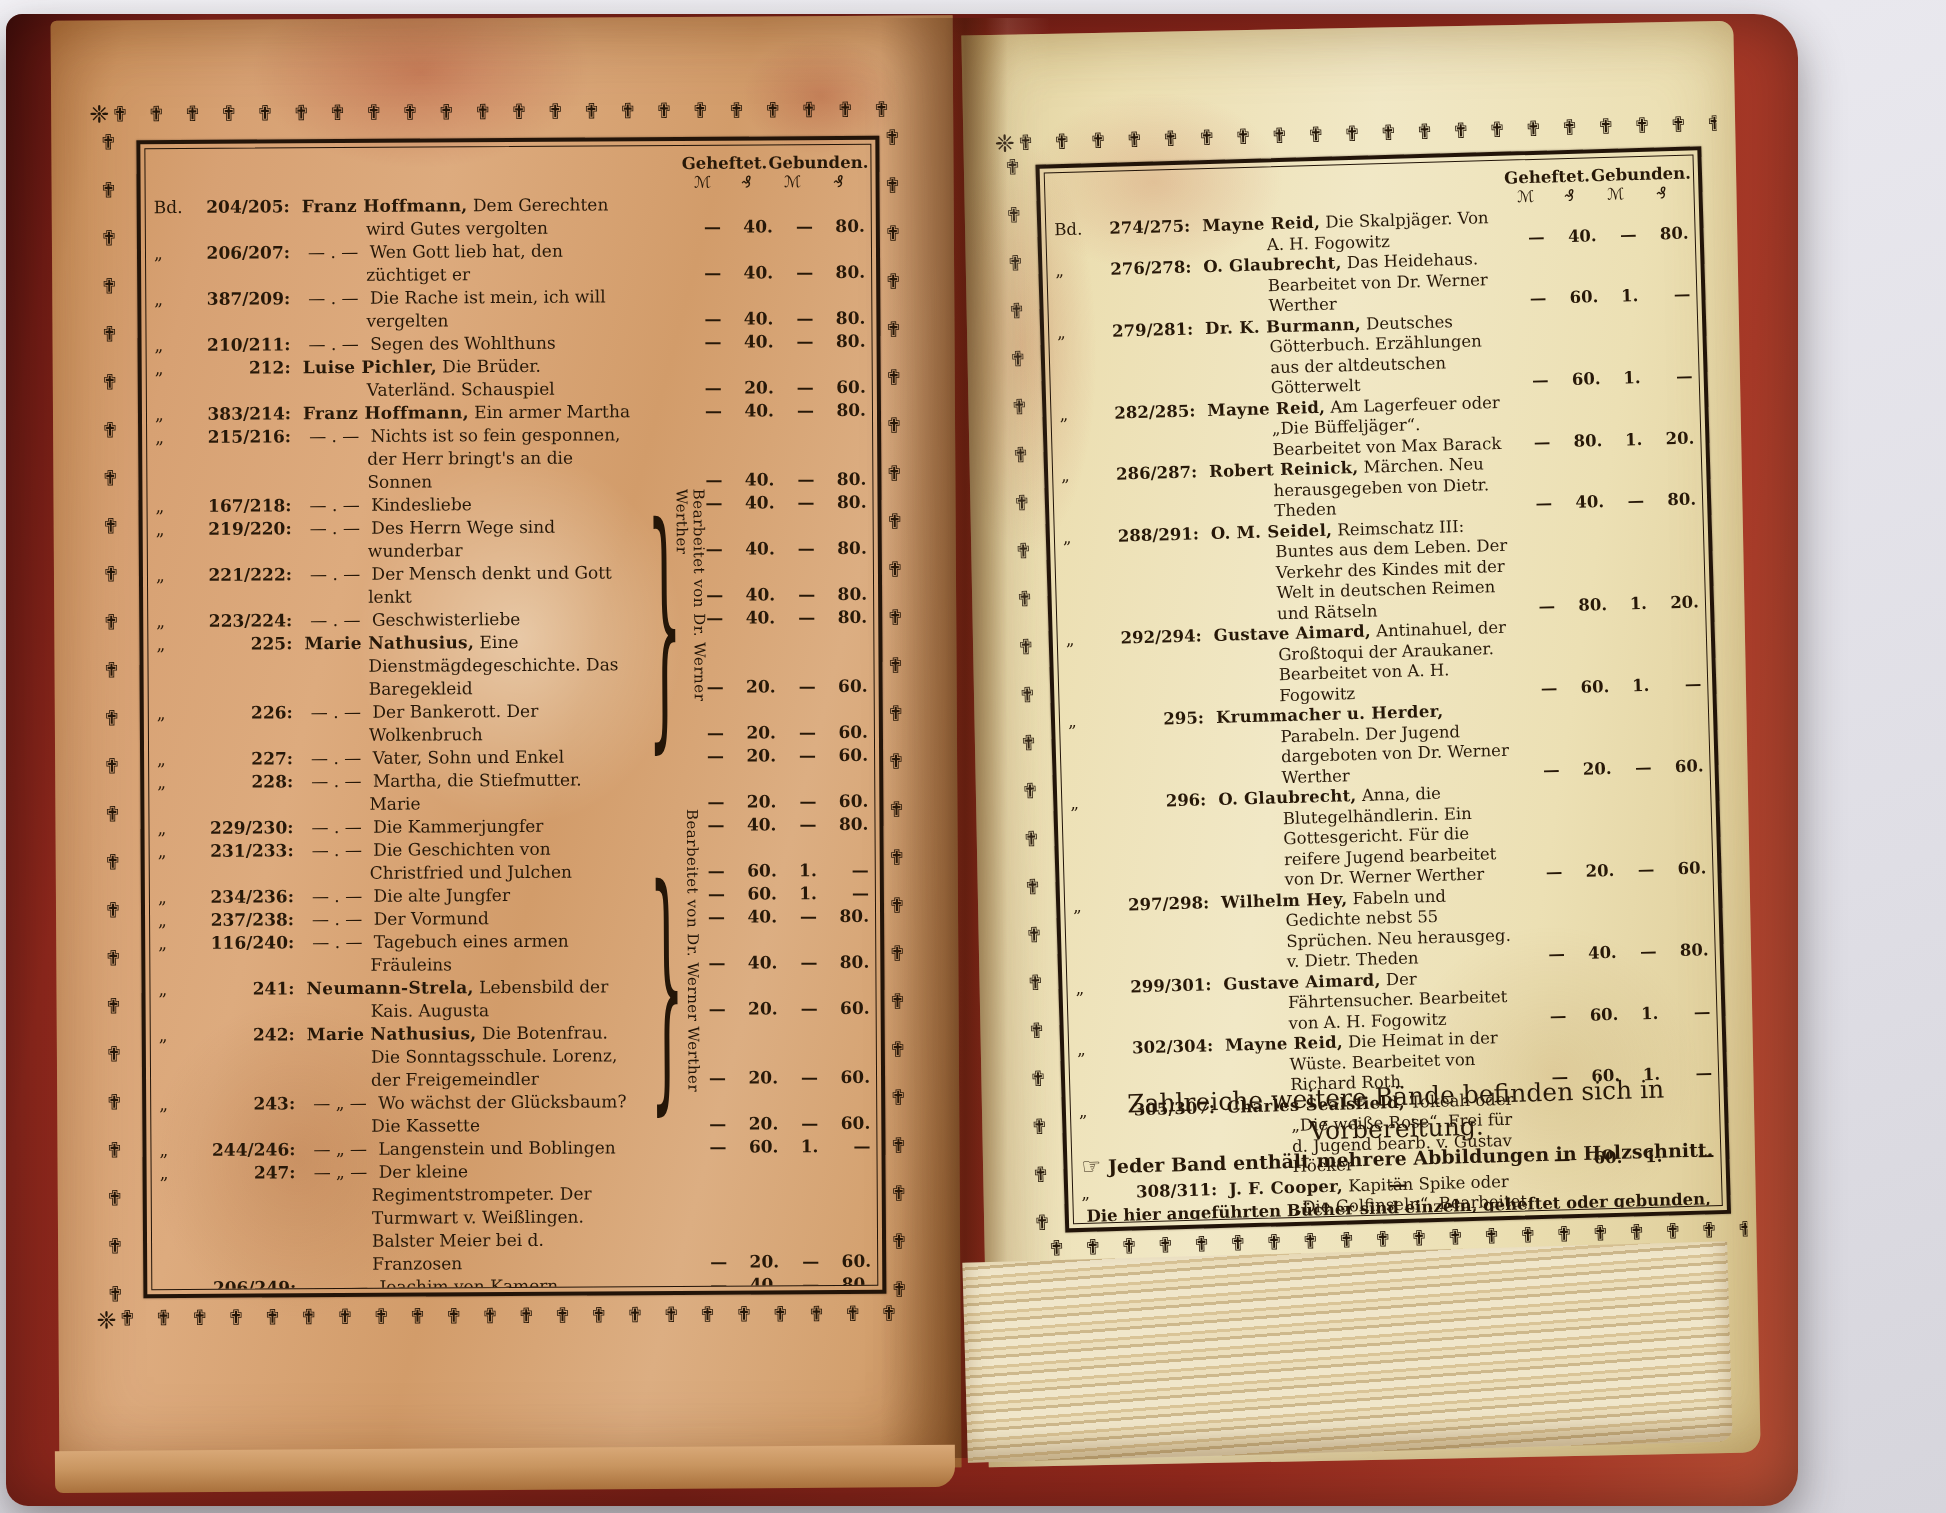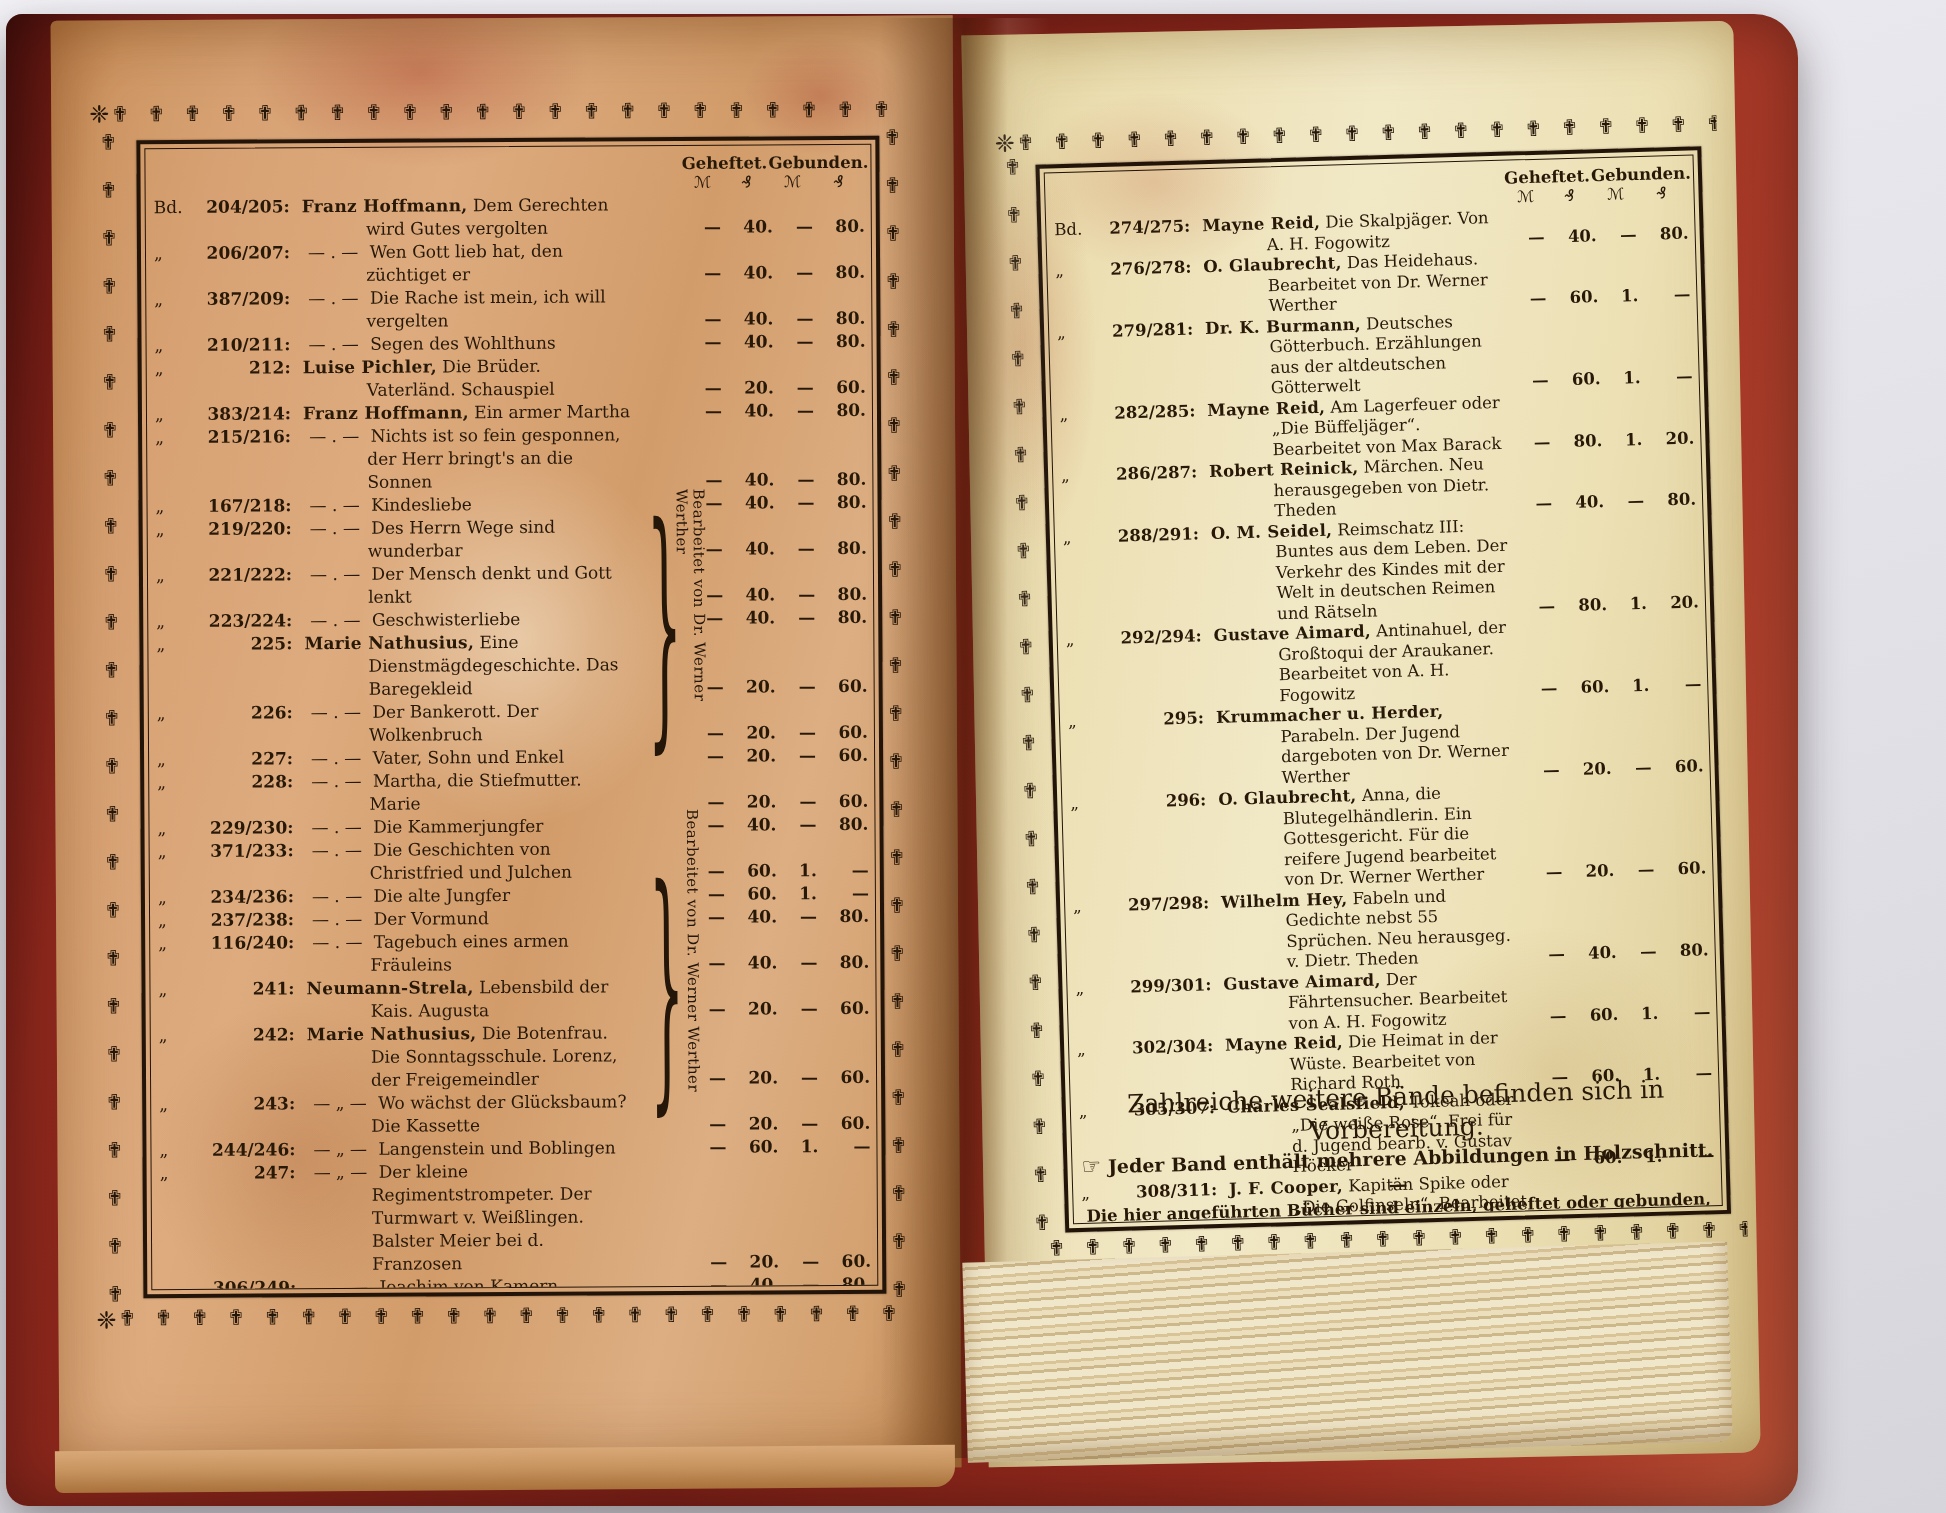--- a/index.html
+++ b/index.html
@@ -279,21 +279,21 @@
                 <span class="c-text">
                   <span class="t-in"><span class="d">— . —</span> <span class="t">Die Kammerjungfer</span></span>
                 </span>
                 <span class="c-p p1">—</span>
                 <span class="c-p p2">40.</span>
                 <span class="c-p p3">—</span>
                 <span class="c-p p4">80.</span>
               </div>
               <div class="row">
                 <span class="c-mark">„</span>
-                <span class="c-num">371/233:</span>
+                <span class="c-num">231/233:</span>
                 <span class="c-text">
                   <span class="t-in"><span class="d">— . —</span> <span class="t">Die Geschichten von Christfried und Julchen</span></span>
                 </span>
                 <span class="c-p p1">—</span>
                 <span class="c-p p2">60.</span>
                 <span class="c-p p3">1.</span>
                 <span class="c-p p4">—</span>
               </div>
               <div class="row">
                 <span class="c-mark">„</span>
@@ -378,21 +378,21 @@
                 <span class="c-text">
                   <span class="t-in"><span class="d">— „ —</span> <span class="t">Der kleine Regimentstrompeter. Der Turmwart v. Weißlingen. Balster Meier bei d. Franzosen</span></span>
                 </span>
                 <span class="c-p p1">—</span>
                 <span class="c-p p2">20.</span>
                 <span class="c-p p3">—</span>
                 <span class="c-p p4">60.</span>
               </div>
               <div class="row">
                 <span class="c-mark">„</span>
-                <span class="c-num">306/249:</span>
+                <span class="c-num">206/249:</span>
                 <span class="c-text">
                   <span class="t-in"><span class="d">— „ —</span> <span class="t">Joachim von Kamern</span></span>
                 </span>
                 <span class="c-p p1">—</span>
                 <span class="c-p p2">40.</span>
                 <span class="c-p p3">—</span>
                 <span class="c-p p4">80.</span>
               </div>
             </div>
         </div>

